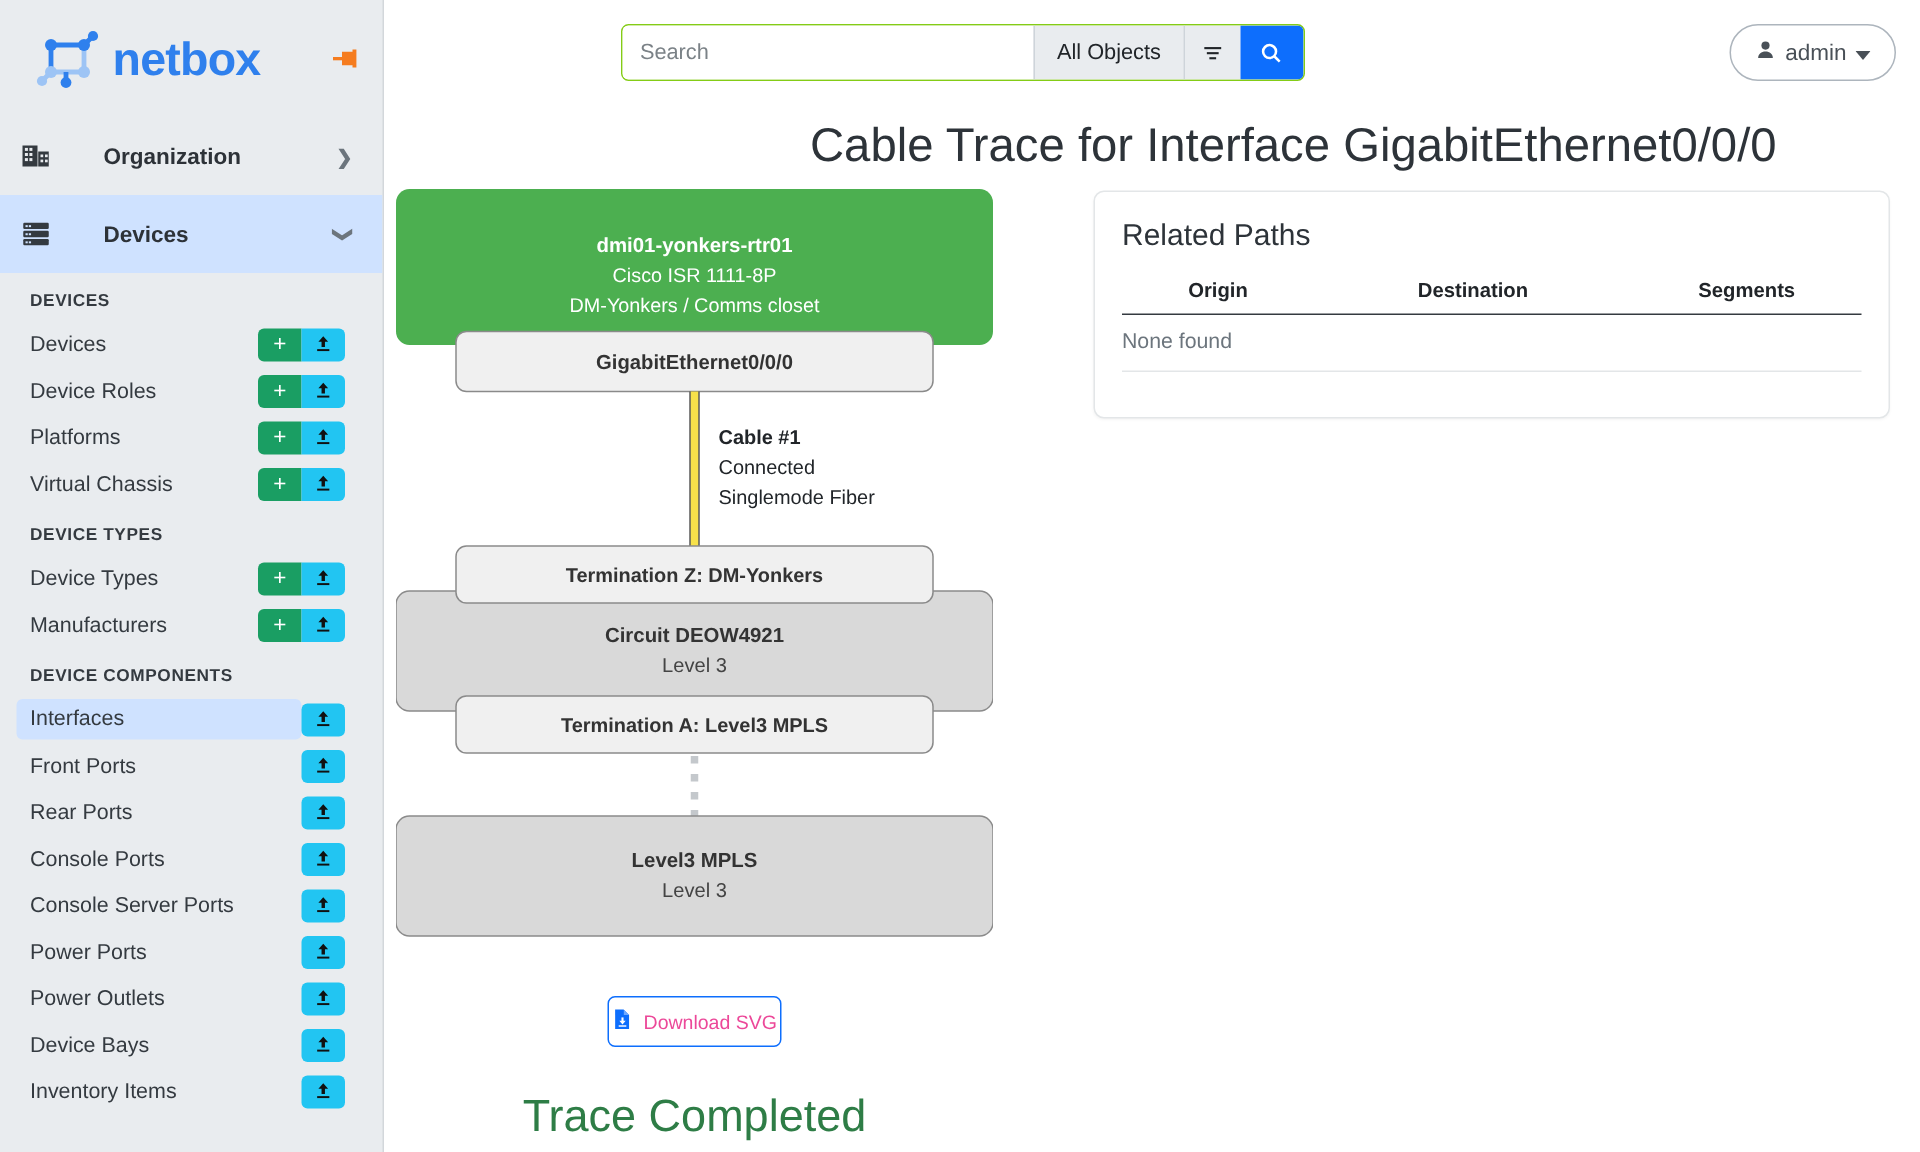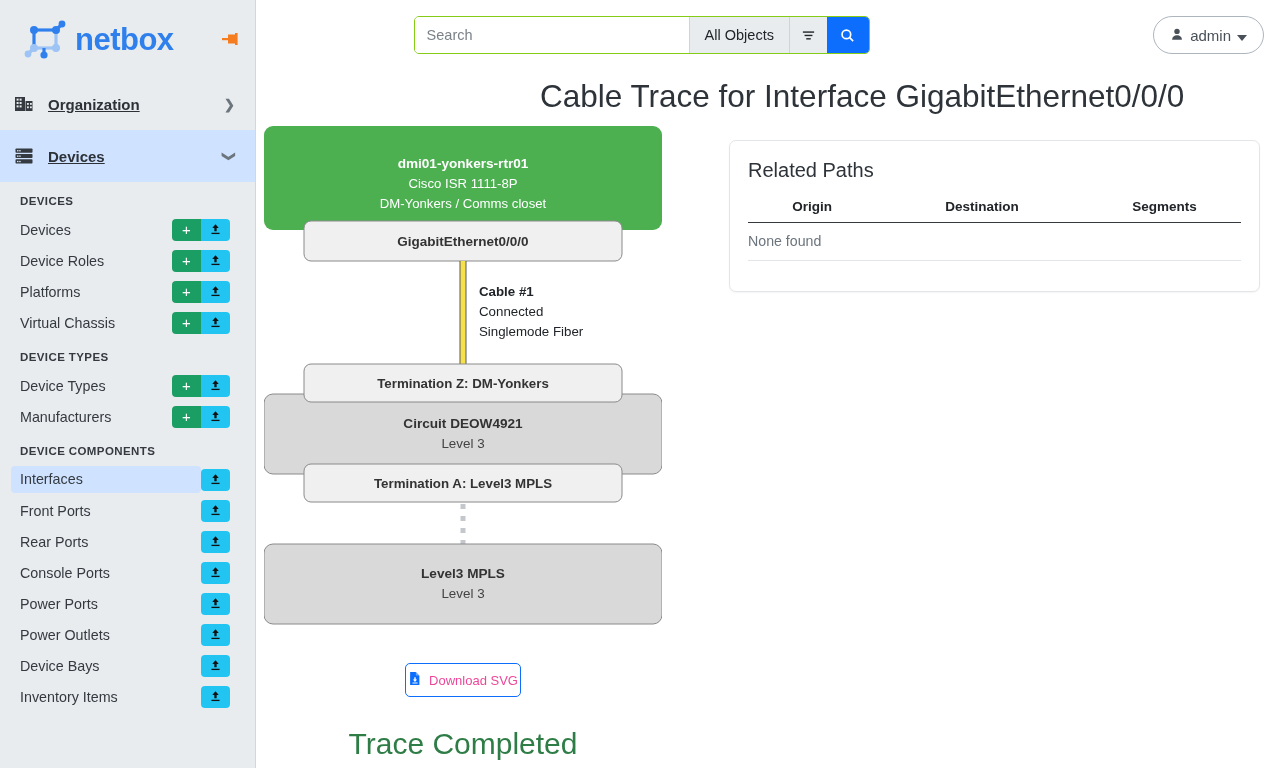--- a/index.html
+++ b/index.html
@@ -36,21 +36,21 @@
   }
   .pin-icon { width: 22px; height: 22px; flex: none; }
 
   .nav-group {
     display: flex; align-items: center;
     height: 52px; padding: 0 20px 0 14px;
     cursor: pointer;
     font-size: 15px; font-weight: 700; color: #2d3238;
   }
   .nav-group .gicon { width: 26px; flex: none; display: flex; align-items: center; }
-  .nav-group .glabel { margin-left: 8px; flex: 1; text-decoration: underline; }
+  .nav-group .glabel { margin-left: 29px; flex: 1; }
   .nav-group .chev { color: #6c757d; font-size: 13px; }
   .nav-group.active { background: #cfe2ff; }
 
   .nav-section-title {
     font-size: 11.5px; font-weight: 700; letter-spacing: 0.4px;
     color: #343a40; text-transform: uppercase;
     padding: 13px 0 7px 20px;
   }
   .nav-item {
     display: flex; align-items: center;
@@ -144,21 +144,21 @@
   }
   .dl-row { display: flex; justify-content: center; width: 398px; margin-top: 13px; }
   .trace-status {
     width: 398px; text-align: center;
     color: #2e7d46; font-size: 30px; font-weight: 400;
     margin-top: 30px;
   }
 
   
   .rp-card {
-    margin-left: 24px; margin-top: 14px;
+    margin-left: 24px; margin-top: 1px;
     width: 566px; height: 152px;
     background: #fff;
     border: 1px solid #e3e6e8;
     border-radius: 7px;
     box-shadow: 0 1px 2px rgba(0,0,0,0.045);
     padding: 18px 18px 0 18px;
   }
   .rp-title { font-size: 20px; color: #2d3339; font-weight: 400; margin-bottom: 17px; }
   .rp-table { width: 100%; border-collapse: collapse; }
   .rp-table th {
@@ -368,20 +368,31 @@
       <span class="btn-grp">
         <span class="mini-btn mini-up solo">
           <svg viewBox="0 0 16 16" width="13" height="13" fill="#111">
               <path d="M8 1.5 12 6H9.4v4.2H6.6V6H4z"></path>
               <rect x="3" y="12" width="10" height="1.6"></rect>
             </svg>
         </span>
       </span>
     </div>
     <div class="nav-item">
+      <span class="ni-label">Console Server Ports</span>
+      <span class="btn-grp">
+        <span class="mini-btn mini-up solo">
+          <svg viewBox="0 0 16 16" width="13" height="13" fill="#111">
+              <path d="M8 1.5 12 6H9.4v4.2H6.6V6H4z"></path>
+              <rect x="3" y="12" width="10" height="1.6"></rect>
+            </svg>
+        </span>
+      </span>
+    </div>
+    <div class="nav-item">
       <span class="ni-label">Power Ports</span>
       <span class="btn-grp">
         <span class="mini-btn mini-up solo">
           <svg viewBox="0 0 16 16" width="13" height="13" fill="#111">
               <path d="M8 1.5 12 6H9.4v4.2H6.6V6H4z"></path>
               <rect x="3" y="12" width="10" height="1.6"></rect>
             </svg>
         </span>
       </span>
     </div>

